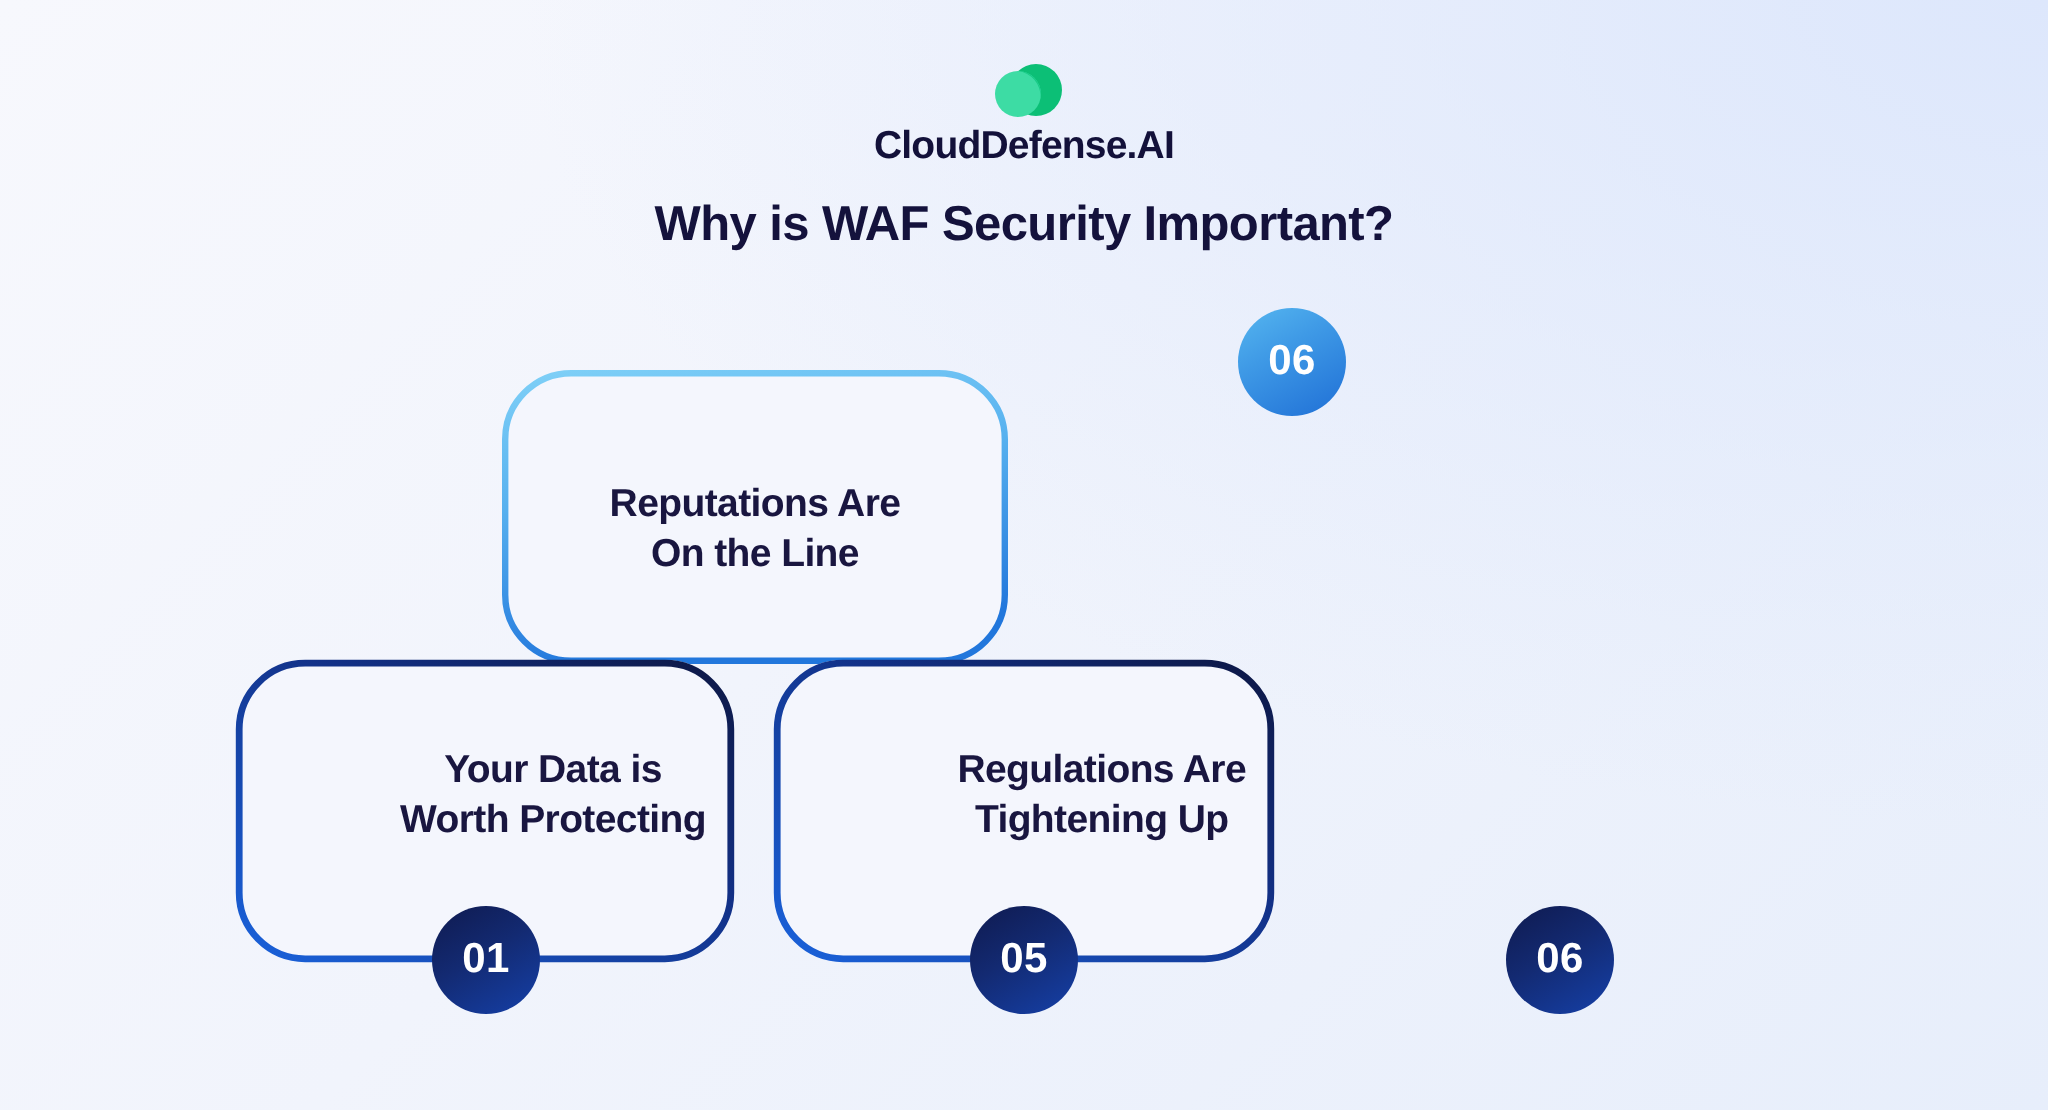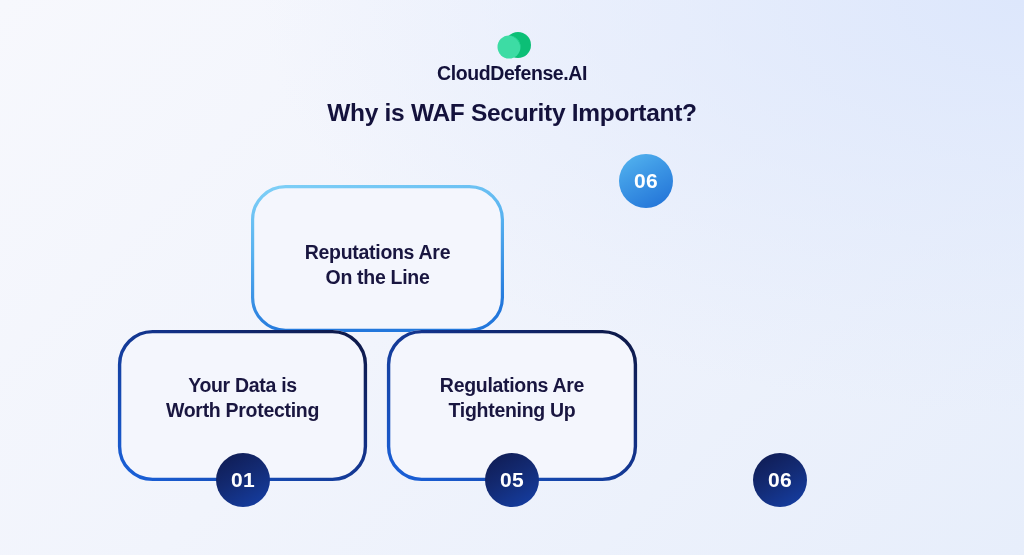--- a/index.html
+++ b/index.html
@@ -97,20 +97,21 @@
     height: 147px;
   }
   .card.top .card-label { transform: translateY(6px); }
   #card-02 { left: 251px; width: 253px; align-items: center; }
   #card-04 { left: 519px; width: 255px; }
 
   
   .card.bottom {
     top: 330px;
     height: 151px;
+    justify-content: flex-end;
   }
   .card.bottom .card-label { transform: translateY(-8px); }
   #card-01 { left: 118px; width: 249px; }
   #card-03 { left: 387px; width: 250px; }
   #card-05 { left: 655px; width: 250px; }
 
   
   .badge {
     position: absolute;
     width: 54px;

